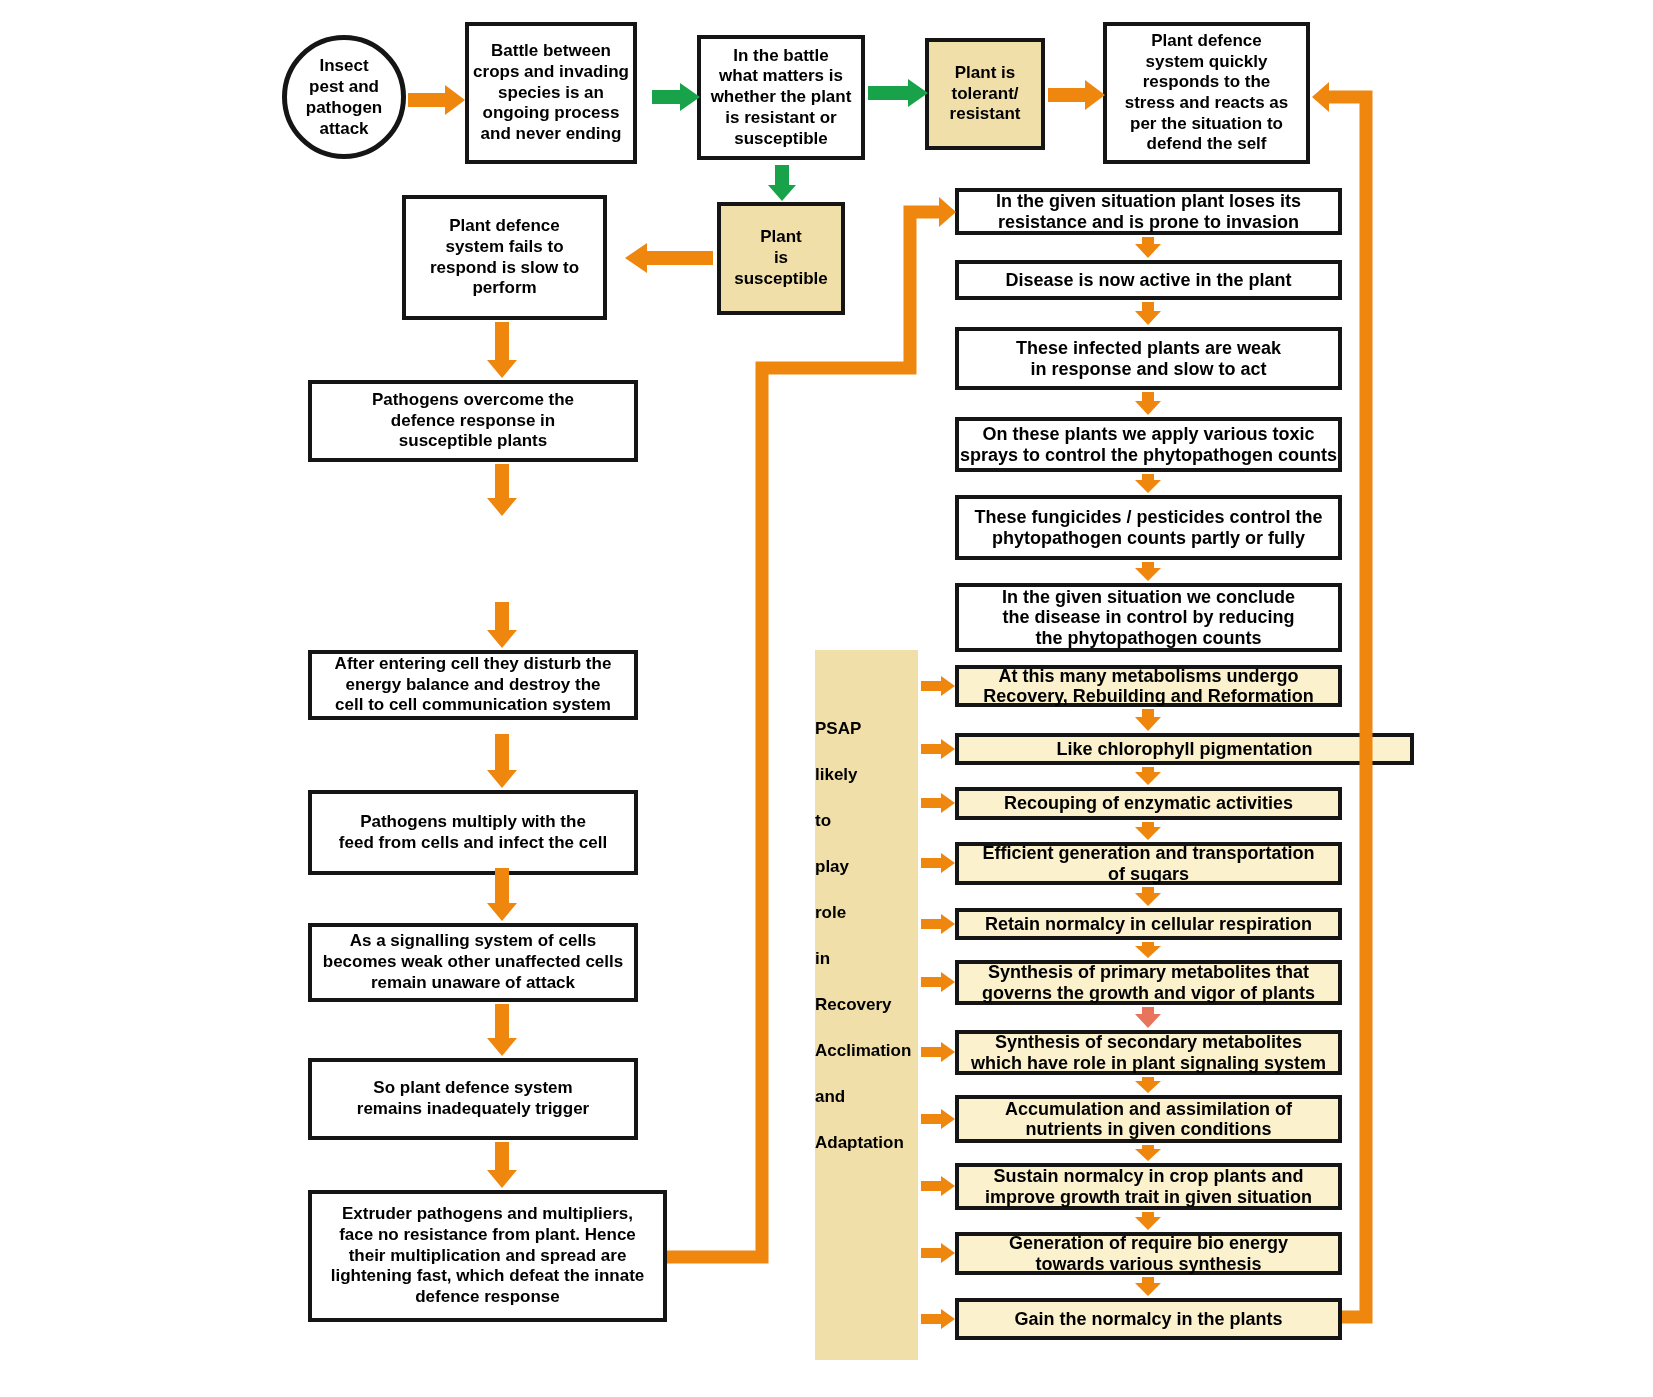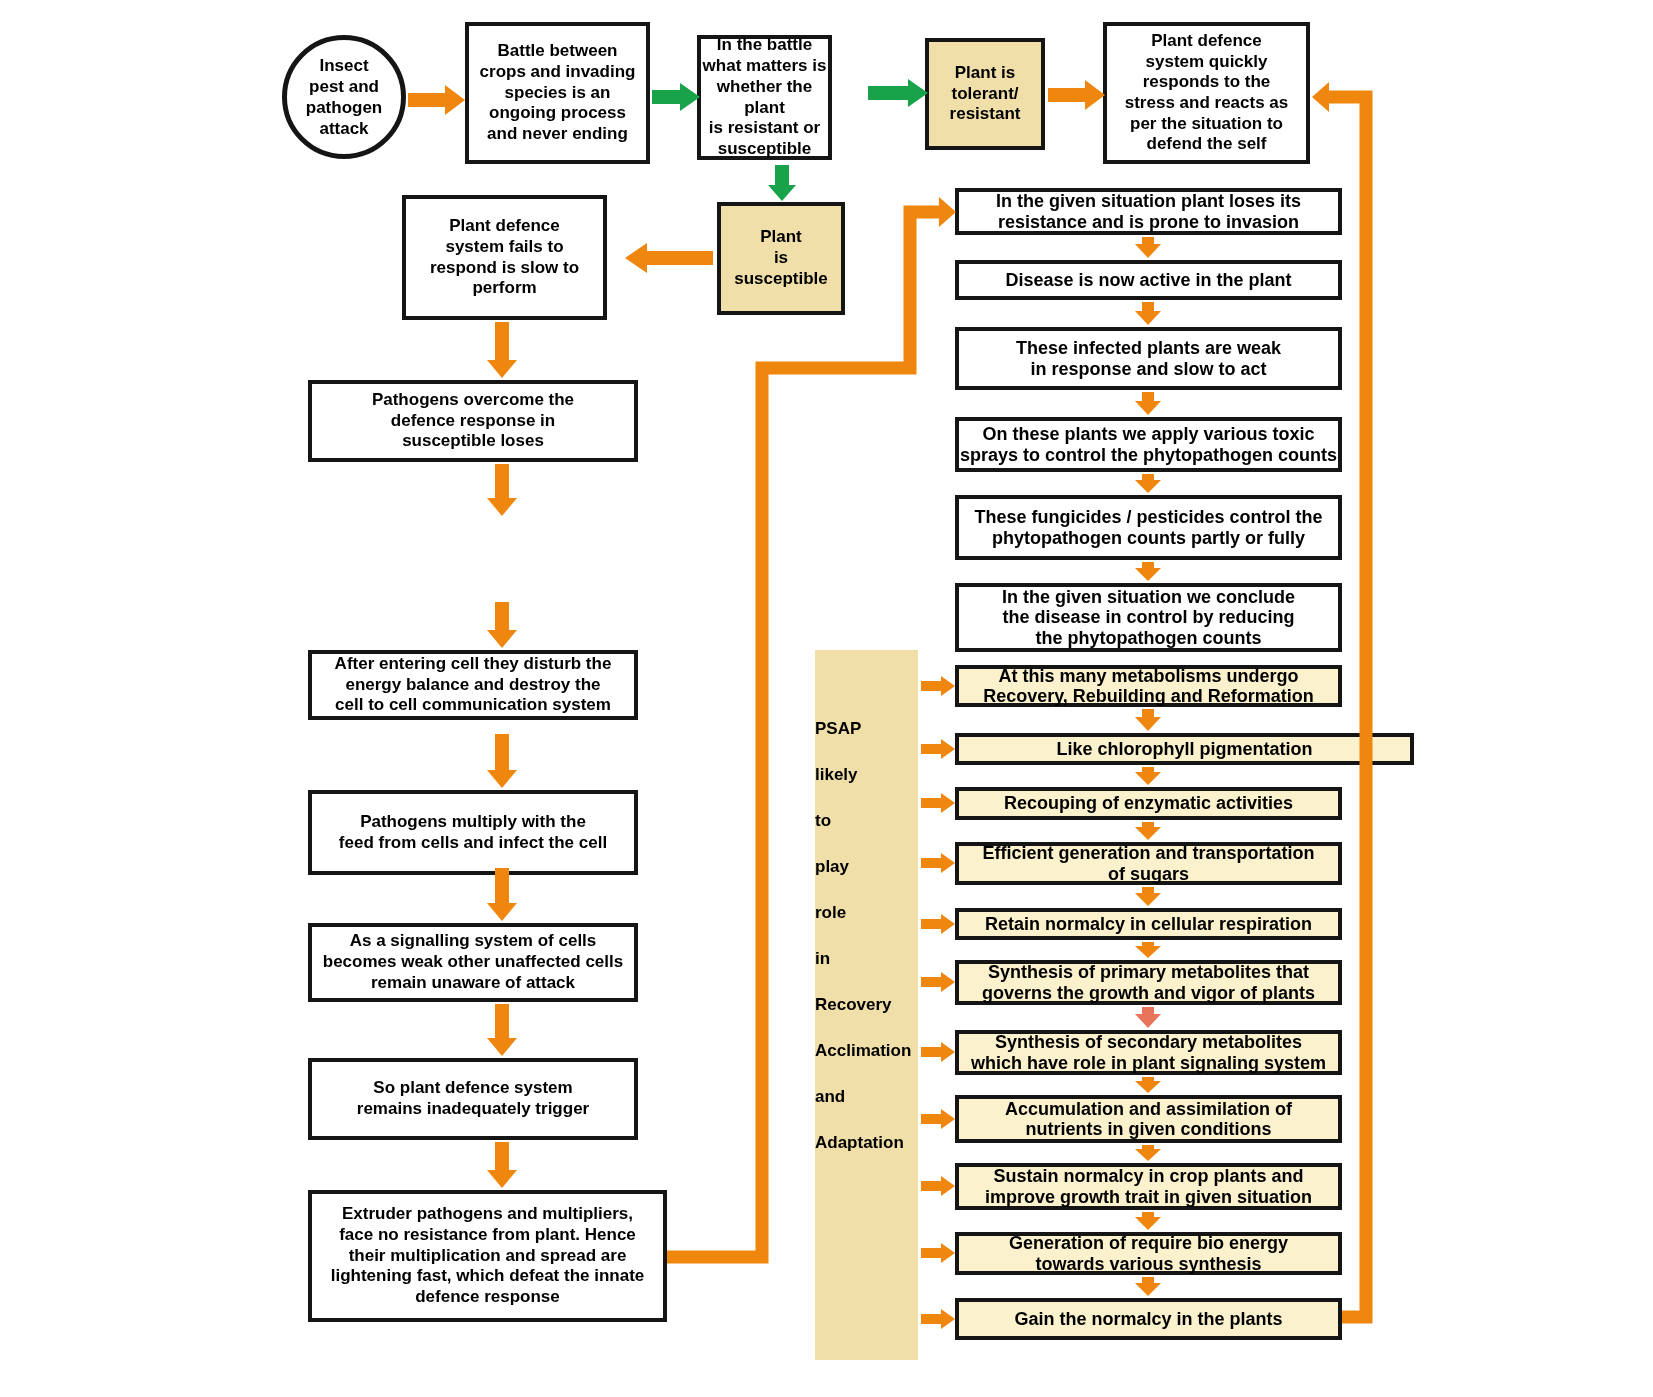--- a/index.html
+++ b/index.html
@@ -78,26 +78,26 @@
       <polyline points="667,1257 762,1257 762,368 910,368 910,212 939,212" class="s-orange"></polyline>
       <polygon points="939,197 956,212 939,227" class="f-orange"></polygon>
       <polyline points="1342,1317 1366,1317 1366,97 1329,97" class="s-orange"></polyline>
       <polygon points="1329,82 1312,97 1329,112" class="f-orange"></polygon>
     </svg>
 
   <div class="box white circle" style="left:282px;top:35px;width:124px;height:124px">Insect
 pest and
 pathogen
 attack</div>
-  <div class="box white" style="left:465px;top:22px;width:185px;height:142px">Battle between
+  <div class="box white" style="left:465px;top:22px;width:172px;height:142px">Battle between
 crops and invading
 species is an
 ongoing process
 and never ending</div>
-  <div class="box white" style="left:697px;top:35px;width:135px;height:125px">In the battle
+  <div class="box white" style="left:697px;top:35px;width:168px;height:125px">In the battle
 what matters is
 whether the plant
 is resistant or
 susceptible</div>
   <div class="box tanbox" style="left:925px;top:38px;width:120px;height:112px">Plant is
 tolerant/
 resistant</div>
   <div class="box white" style="left:1103px;top:22px;width:207px;height:142px">Plant defence
 system quickly
 responds to the
@@ -108,21 +108,21 @@
   <div class="box white" style="left:402px;top:195px;width:205px;height:125px">Plant defence
 system fails to
 respond is slow to
 perform</div>
   <div class="box tanbox" style="left:717px;top:202px;width:128px;height:113px">Plant
 is
 susceptible</div>
 
   <div class="box white" style="left:308px;top:380px;width:330px;height:82px">Pathogens overcome the
 defence response in
-susceptible loses</div>
+susceptible plants</div>
   <div class="box white" style="left:308px;top:650px;width:330px;height:70px">After entering cell they disturb the
 energy balance and destroy the
 cell to cell communication system</div>
   <div class="box white" style="left:308px;top:790px;width:330px;height:85px">Pathogens multiply with the
 feed from cells and infect the cell</div>
   <div class="box white" style="left:308px;top:923px;width:330px;height:79px">As a signalling system of cells
 becomes weak other unaffected cells
 remain unaware of attack</div>
   <div class="box white" style="left:308px;top:1058px;width:330px;height:82px">So plant defence system
 remains inadequately trigger</div>

